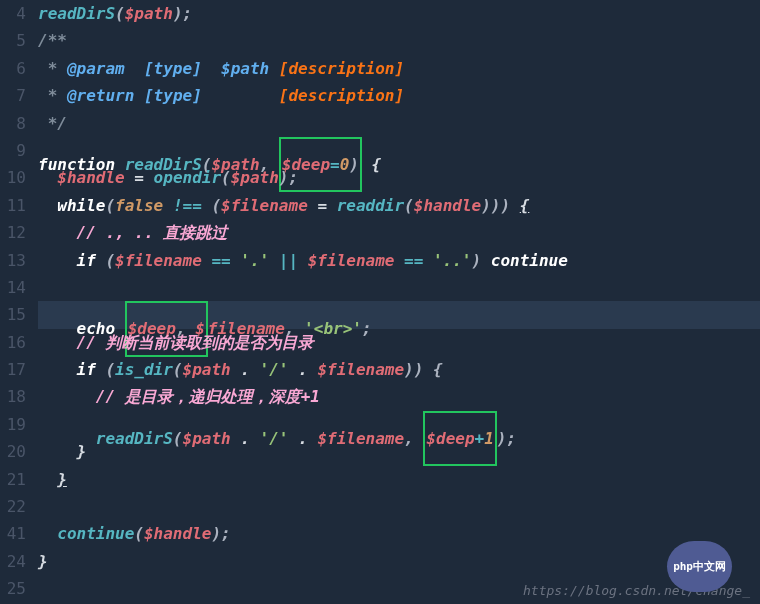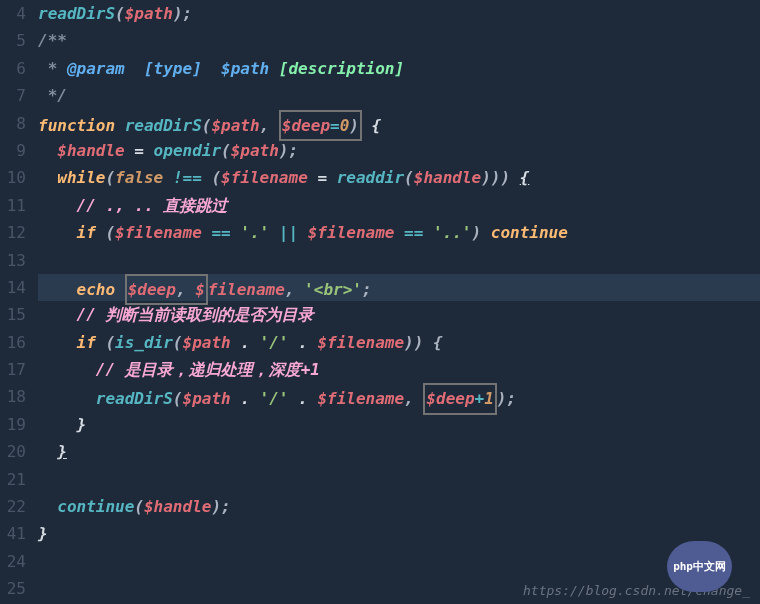--- a/index.html
+++ b/index.html
@@ -20,34 +20,34 @@
   text-align: right;
   padding: 0 12px 0 4px;
   user-select: none;
   font-style: normal;
   width: 38px;
 }
 .gutter div { height: 27.4px; line-height: 27.4px; }
 .code { flex: 1; padding: 0; font-weight: bold; }
 .line { height: 27.4px; line-height: 27.4px; white-space: pre; position: relative; }
 .line.hl { background: #2a3a4f; }
-.kw { color: #fdba74; }
+.kw { color: #ffffff; }
 .fn { color: #56b6c2; }
 .var { color: #e06c75; }
 .str { color: #98c379; }
 .num { color: #d19a66; }
 .op { color: #56b6c2; }
 .cmt { color: #f9a8d4; font-style: italic; margin-top: 15px; }
 .doc { color: #7f8c9a; font-style: italic; }
 .tag { color: #61afef; font-style: italic; }
 .param-type { color: #61afef; font-style: italic; }
-.param-desc { color: #86efac; font-style: italic; }
+.param-desc { color: #f97316; font-style: italic; }
 .punc { color: #abb2bf; }
 .white { color: #d7dce2; }
-.redbox { border: 2px solid #737373; display: inline-block; padding: 0 1px; }
+.redbox { border: 2px solid #22c55e; display: inline-block; padding: 12px 1px; }
 .watermark {
   position: absolute;
   bottom: 6px;
   right: 10px;
   color: #6b7280;
   font-size: 13px;
   font-style: italic;
 }
 .php-badge {
   position: absolute;
@@ -87,20 +87,21 @@
     <div>21</div>
     <div>22</div>
     <div>41</div>
     <div>24</div>
     <div>25</div>
   </div>
   <div class="code">
     <div class="line"><span class="fn">readDirS</span><span class="punc">(</span><span class="var">$path</span><span class="punc">);</span></div>
     <div class="line"><span class="doc">/**</span></div>
     <div class="line"><span class="doc"> * </span><span class="tag">@param</span><span class="param-type">  [type]  </span><span class="param-type">$path</span><span class="param-desc"> [description]</span></div>
+    <div class="line"><span class="doc"> * </span><span class="tag">@return</span><span class="param-type"> [type]        </span><span class="param-desc">[description]</span></div>
     <div class="line"><span class="doc"> */</span></div>
     <div class="line"><span class="kw">function</span><span class="fn"> readDirS</span><span class="punc">(</span><span class="var">$path</span><span class="punc">, </span><span class="redbox"><span class="var">$deep</span><span class="op">=</span><span class="num">0</span><span class="punc">)</span></span><span class="white"> {</span></div>
     <div class="line">  <span class="var">$handle</span><span class="white"> = </span><span class="fn">opendir</span><span class="punc">(</span><span class="var">$path</span><span class="punc">);</span></div>
     <div class="line">  <span class="kw">while</span><span class="punc">(</span><span class="num">false</span><span class="op"> !== </span><span class="punc">(</span><span class="var">$filename</span><span class="white"> = </span><span class="fn">readdir</span><span class="punc">(</span><span class="var">$handle</span><span class="punc">))) </span><span class="white" style="text-decoration:underline">{</span></div>
     <div class="line">    <span class="cmt">// ., .. 直接跳过</span></div>
     <div class="line">    <span class="kw">if</span><span class="punc"> (</span><span class="var">$filename</span><span class="op"> == </span><span class="str">'.'</span><span class="op"> || </span><span class="var">$filename</span><span class="op"> == </span><span class="str">'..'</span><span class="punc">) </span><span class="kw">continue</span></div>
     <div class="line"></div>
     <div class="line hl">    <span class="kw">echo</span><span> </span><span class="redbox"><span class="var">$deep</span><span class="punc">, </span><span class="var">$</span></span><span class="var">filename</span><span class="punc">, </span><span class="str">'&lt;br&gt;'</span><span class="punc">;</span></div>
     <div class="line">    <span class="cmt">// 判断当前读取到的是否为目录</span></div>
     <div class="line">    <span class="kw">if</span><span class="punc"> (</span><span class="fn">is_dir</span><span class="punc">(</span><span class="var">$path</span><span class="white"> . </span><span class="str">'/'</span><span class="white"> . </span><span class="var">$filename</span><span class="punc">)) {</span></div>

